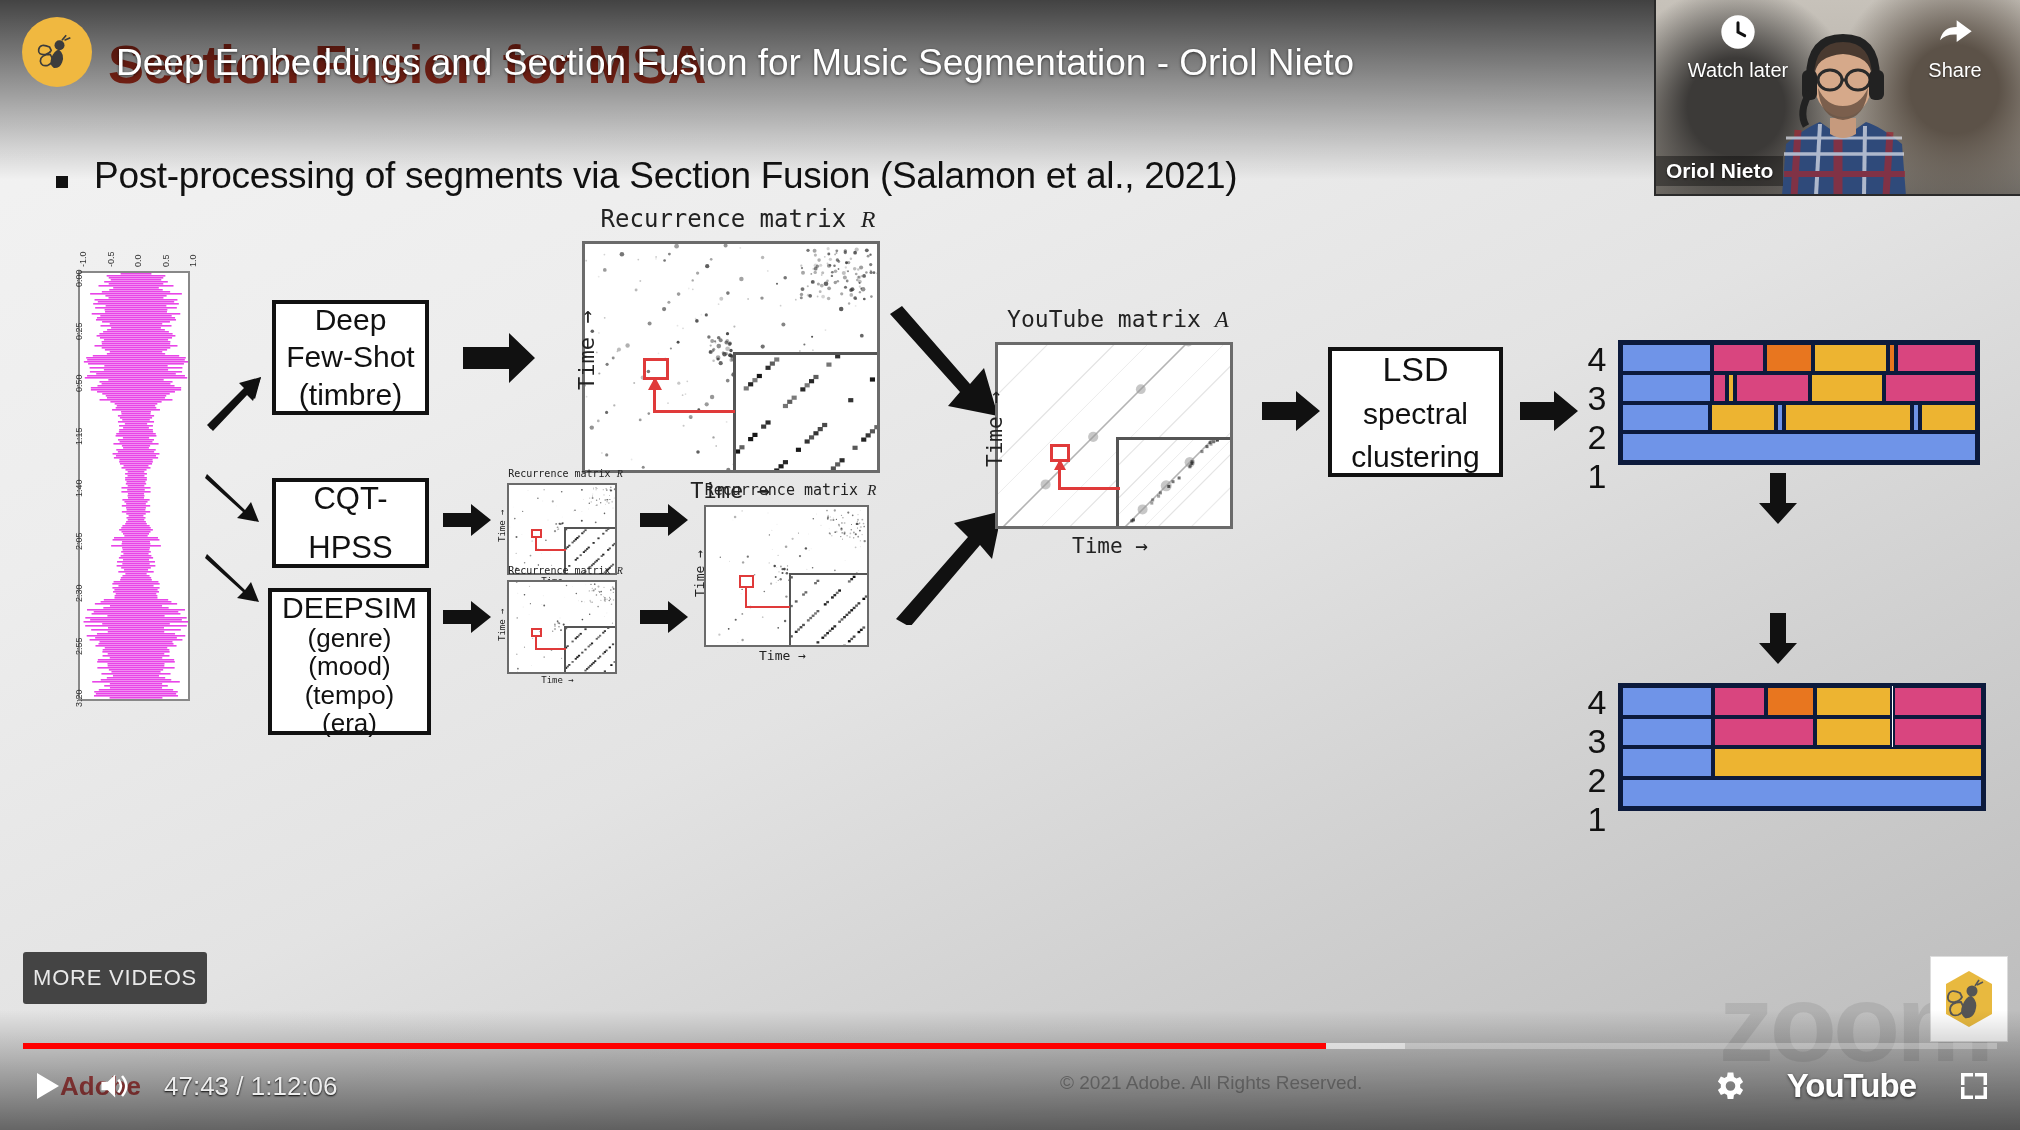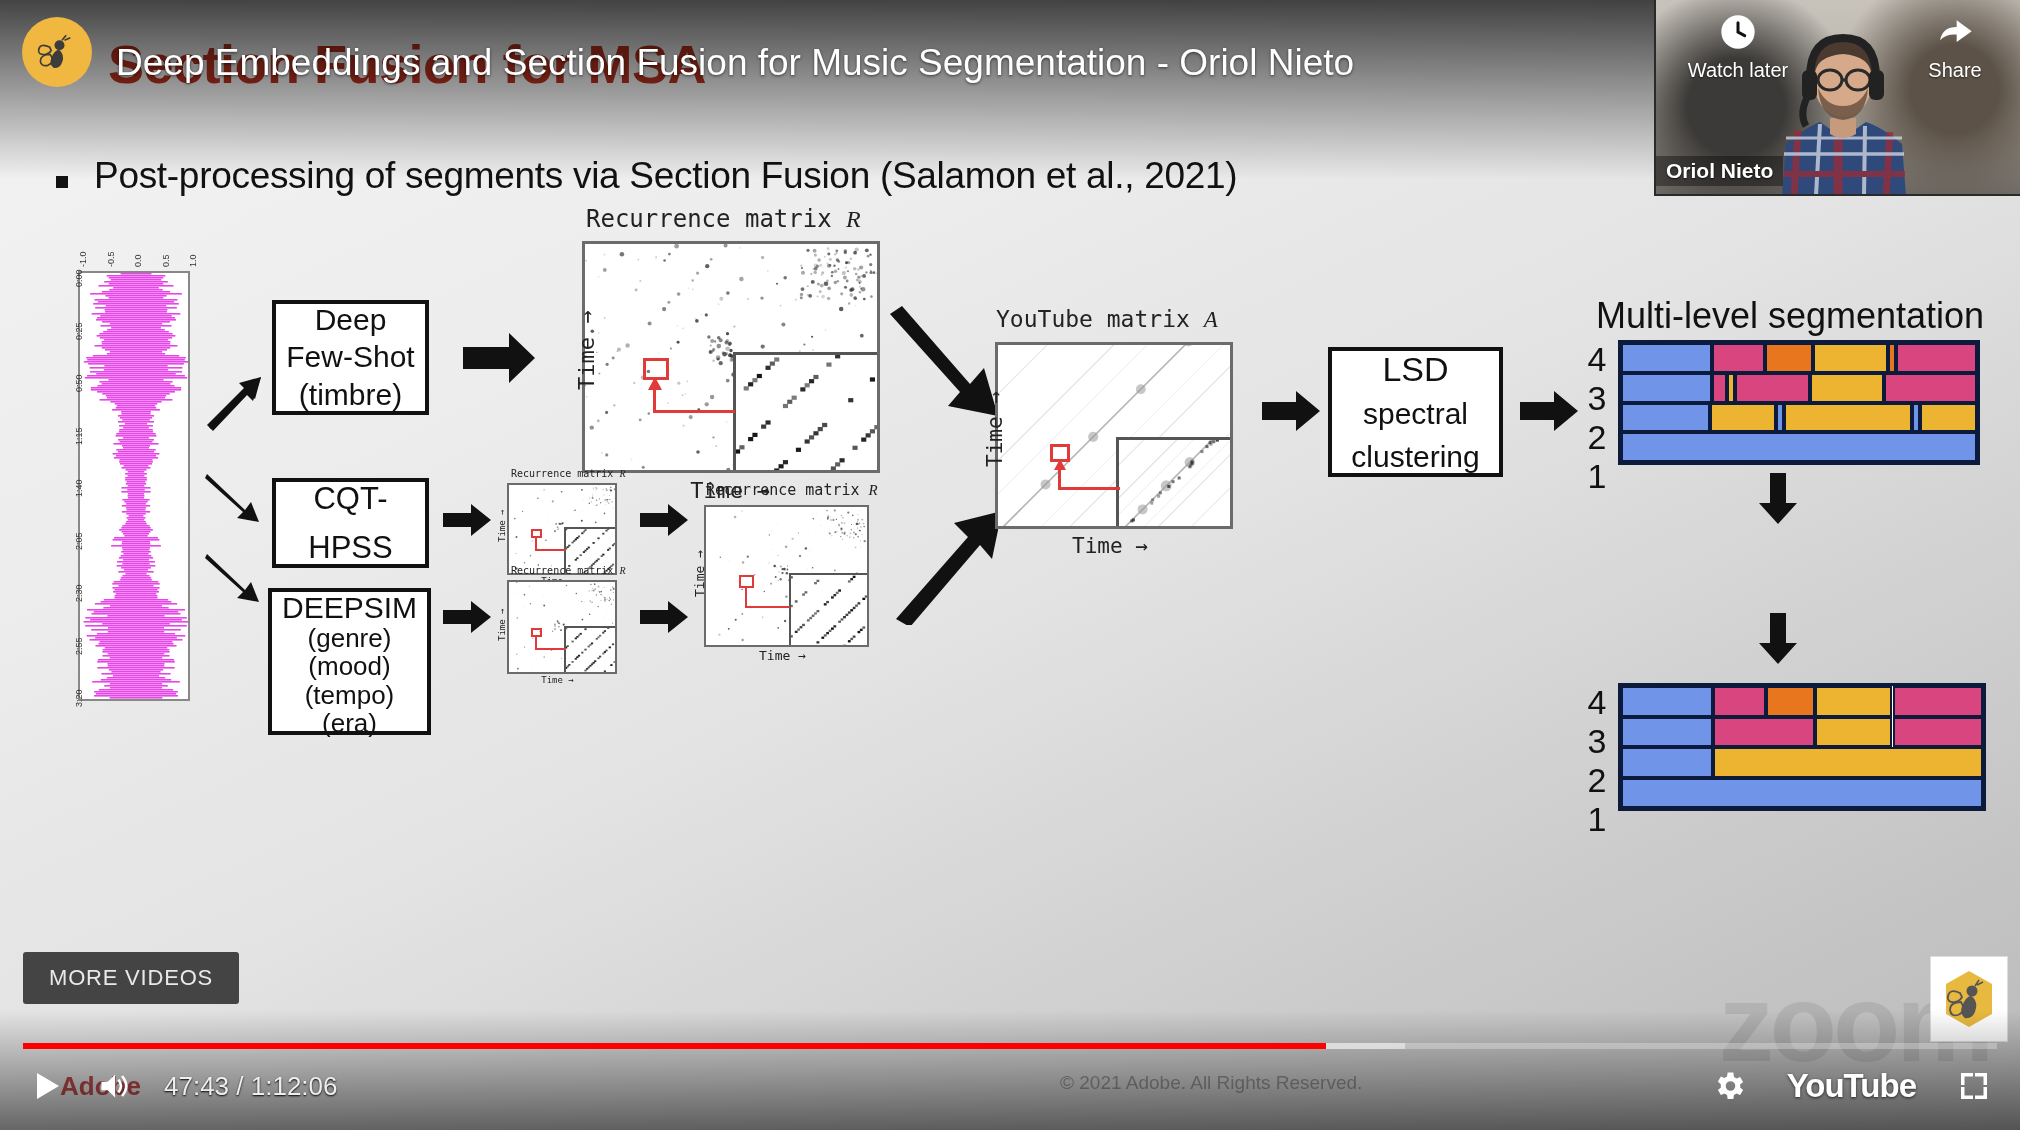--- a/index.html
+++ b/index.html
@@ -33,21 +33,21 @@
   }
   .dbox .ln { display: block; white-space: nowrap; }
 
   
   .arrow { position: absolute; }
   .arrow svg { display: block; }
 
   
   .matrix { position: absolute; }
   .matrix .mtitle {
-    position: absolute; left: 16px; width: 100%; text-align: left;
+    position: absolute; left: 8px; width: 100%; text-align: center;
     font-family: "DejaVu Sans Mono", monospace; color: #222; white-space: nowrap;
   }
   .matrix .mtitle i { font-family: "Liberation Serif", serif; font-style: italic; }
   .matrix .mframe { position: absolute; border: 3px solid #6b6b6b; background: #fff; overflow: hidden; }
   .matrix .mxlab {
     position: absolute; left: 0; width: 100%; text-align: center;
     font-family: "DejaVu Sans Mono", monospace; color: #222; white-space: nowrap;
   }
   .matrix .mylab {
     position: absolute; font-family: "DejaVu Sans Mono", monospace; color: #222;
@@ -117,21 +117,21 @@
   }
   #pip-person { position: absolute; left: 112px; top: 26px; width: 150px; height: 170px; }
   .pip-ov { position: absolute; color: #fff; font-size: 20px; text-shadow: 0 1px 2px rgba(0,0,0,.6); }
   #pip-name {
     position: absolute; left: 0; bottom: 8px; padding: 3px 10px;
     background: rgba(0,0,0,0.38); color: #fff; font-size: 21px; font-weight: 700;
     text-shadow: 0 1px 2px rgba(0,0,0,.8);
   }
 
   #more-videos {
-    position: absolute; left: 23px; top: 952px; padding: 13px 26px;
+    position: absolute; left: 23px; top: 952px; padding: 13px 10px;
     background: rgba(45,45,45,0.88); color: #e9e9e9; font-size: 22px; letter-spacing: 0.8px;
     border-radius: 3px;
   }
 
   #bottom-bar { position: absolute; left: 0; bottom: 0; width: 2020px; height: 120px;
     background: linear-gradient(to bottom, rgba(0,0,0,0.0), rgba(0,0,0,0.55)); }
   #progress-track { position: absolute; left: 23px; bottom: 81px; width: 1974px; height: 6px; background: rgba(255,255,255,0.28); }
   #progress-loaded { position: absolute; left: 0; top: 0; height: 100%; background: rgba(255,255,255,0.45); }
   #progress-played { position: absolute; left: 0; top: 0; height: 100%; background: #ff0000; }
 
@@ -1476,21 +1476,20 @@
         <span class="ln">spectral</span>
         <span class="ln">clustering</span>
       </div>
 
       <div class="arrow" style="left:1520px; top:175px;">
         <svg width="58" height="42" viewBox="0 0 58 42">
             <path d="M0 12 L34 12 L34 1 L58 21 L34 41 L34 30 L0 30 Z" fill="#111"></path>
           </svg>
       </div>
 
-      <div class="segtitle" style="left:1590px; top:80px; width:400px;">Multi-level segmentation</div>
 
       <div class="segblock" style="left:1582px; top:125px; width:400px; height:125px;">
         <div class="seglabels" style="left:0; top:0; width:30px; height:125px;">
           <span>4</span>
           <span>3</span>
           <span>2</span>
           <span>1</span>
         </div>
         <div class="seggrid" id="seg-raw" style="left:36px; top:0; width:362px; height:125px;">
             <div class="segrow" style="top:0%; height:25%;">

